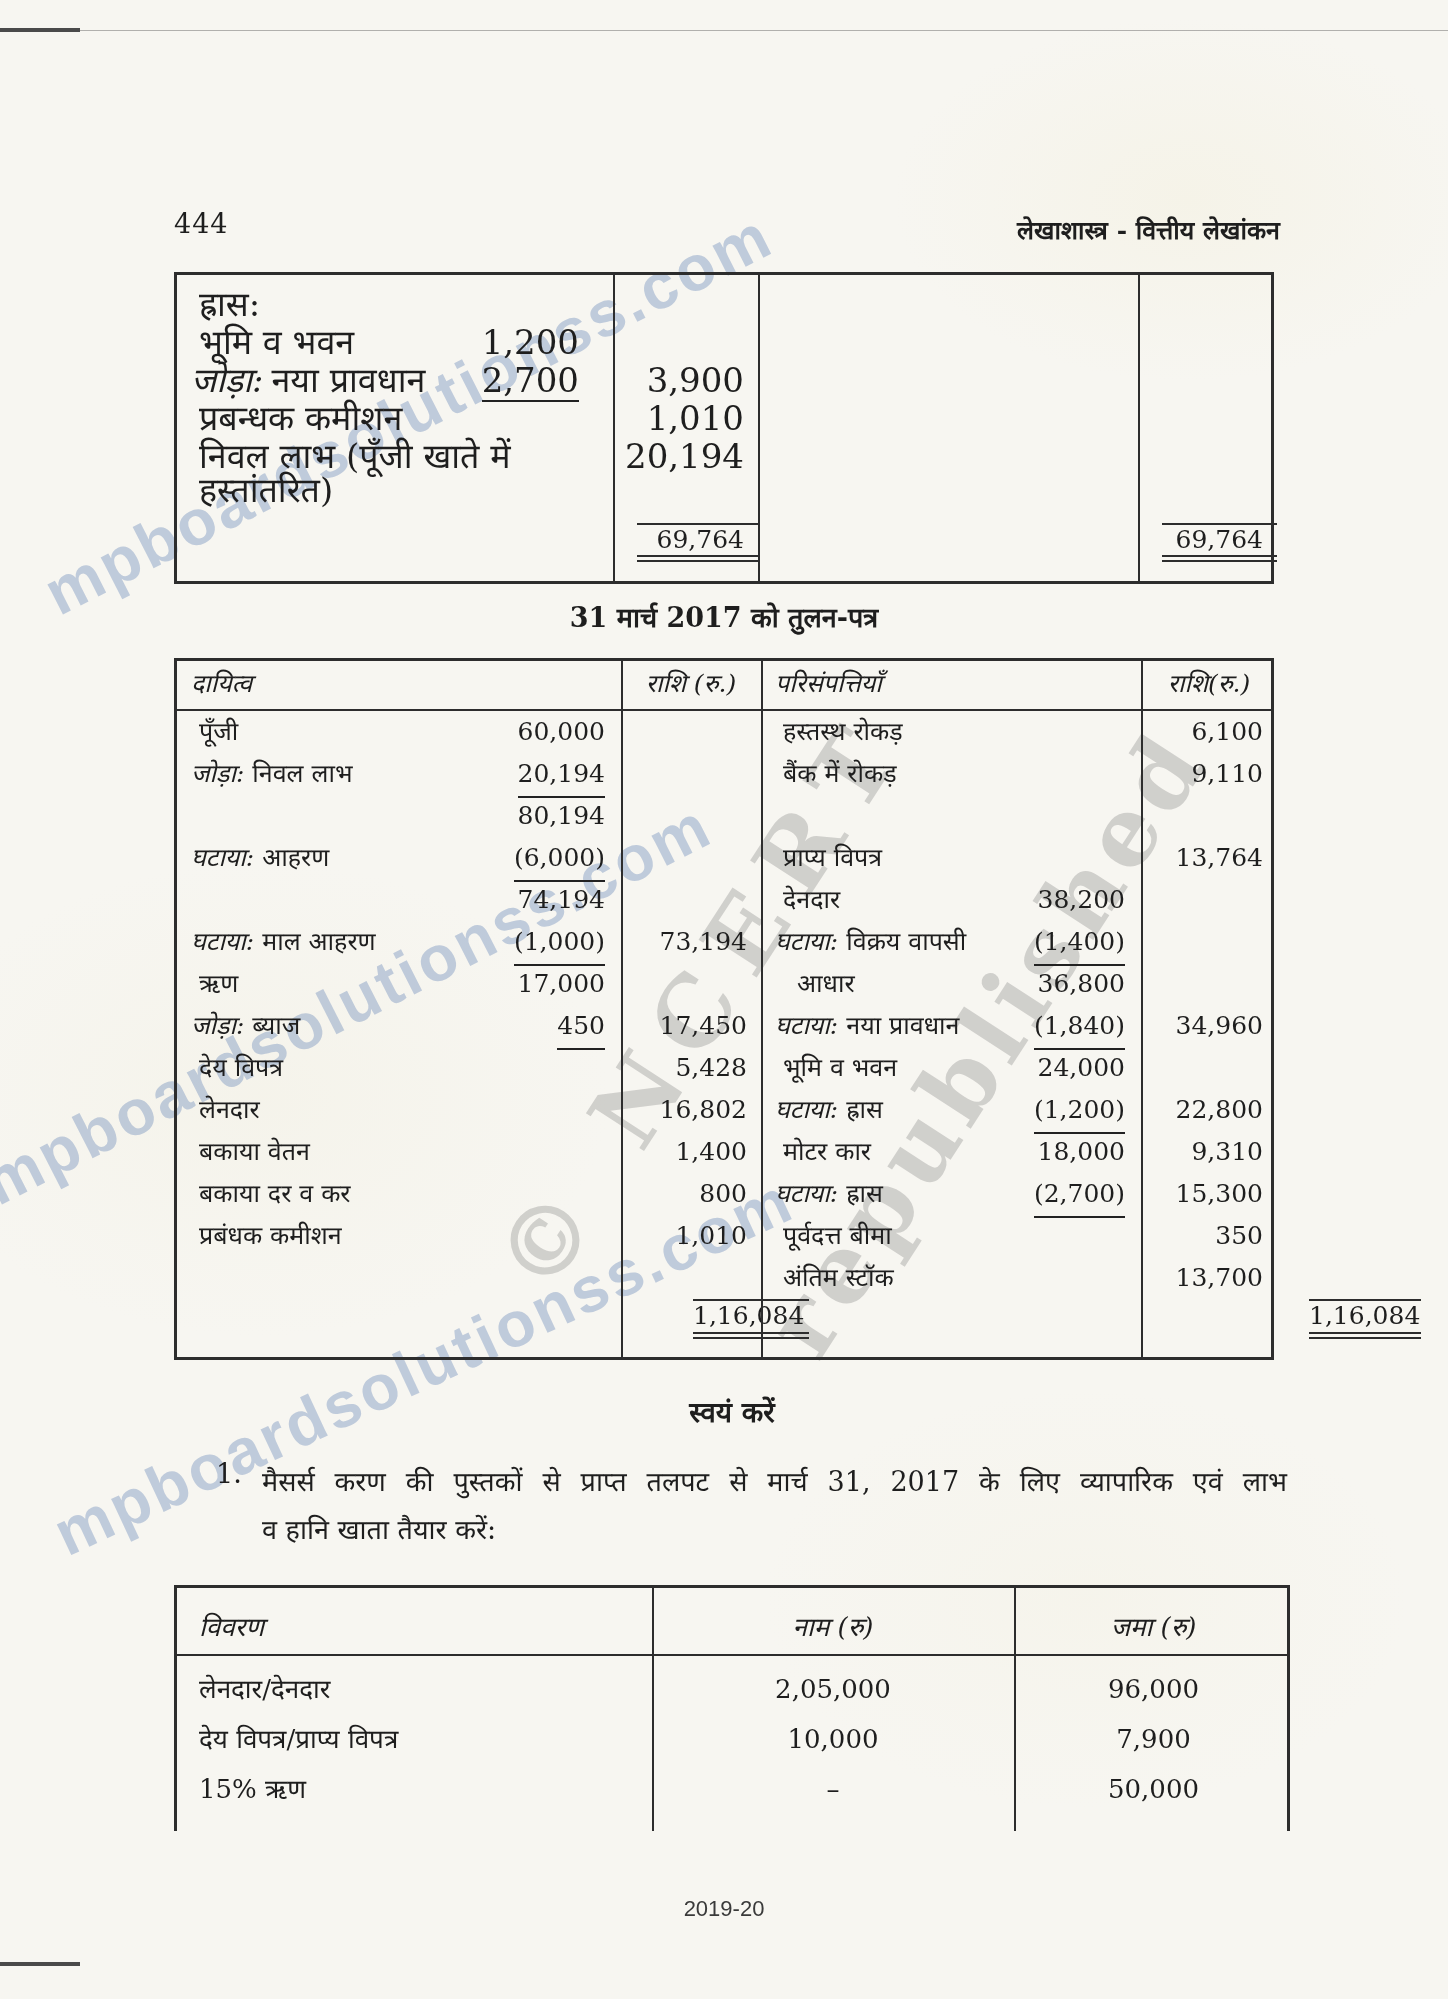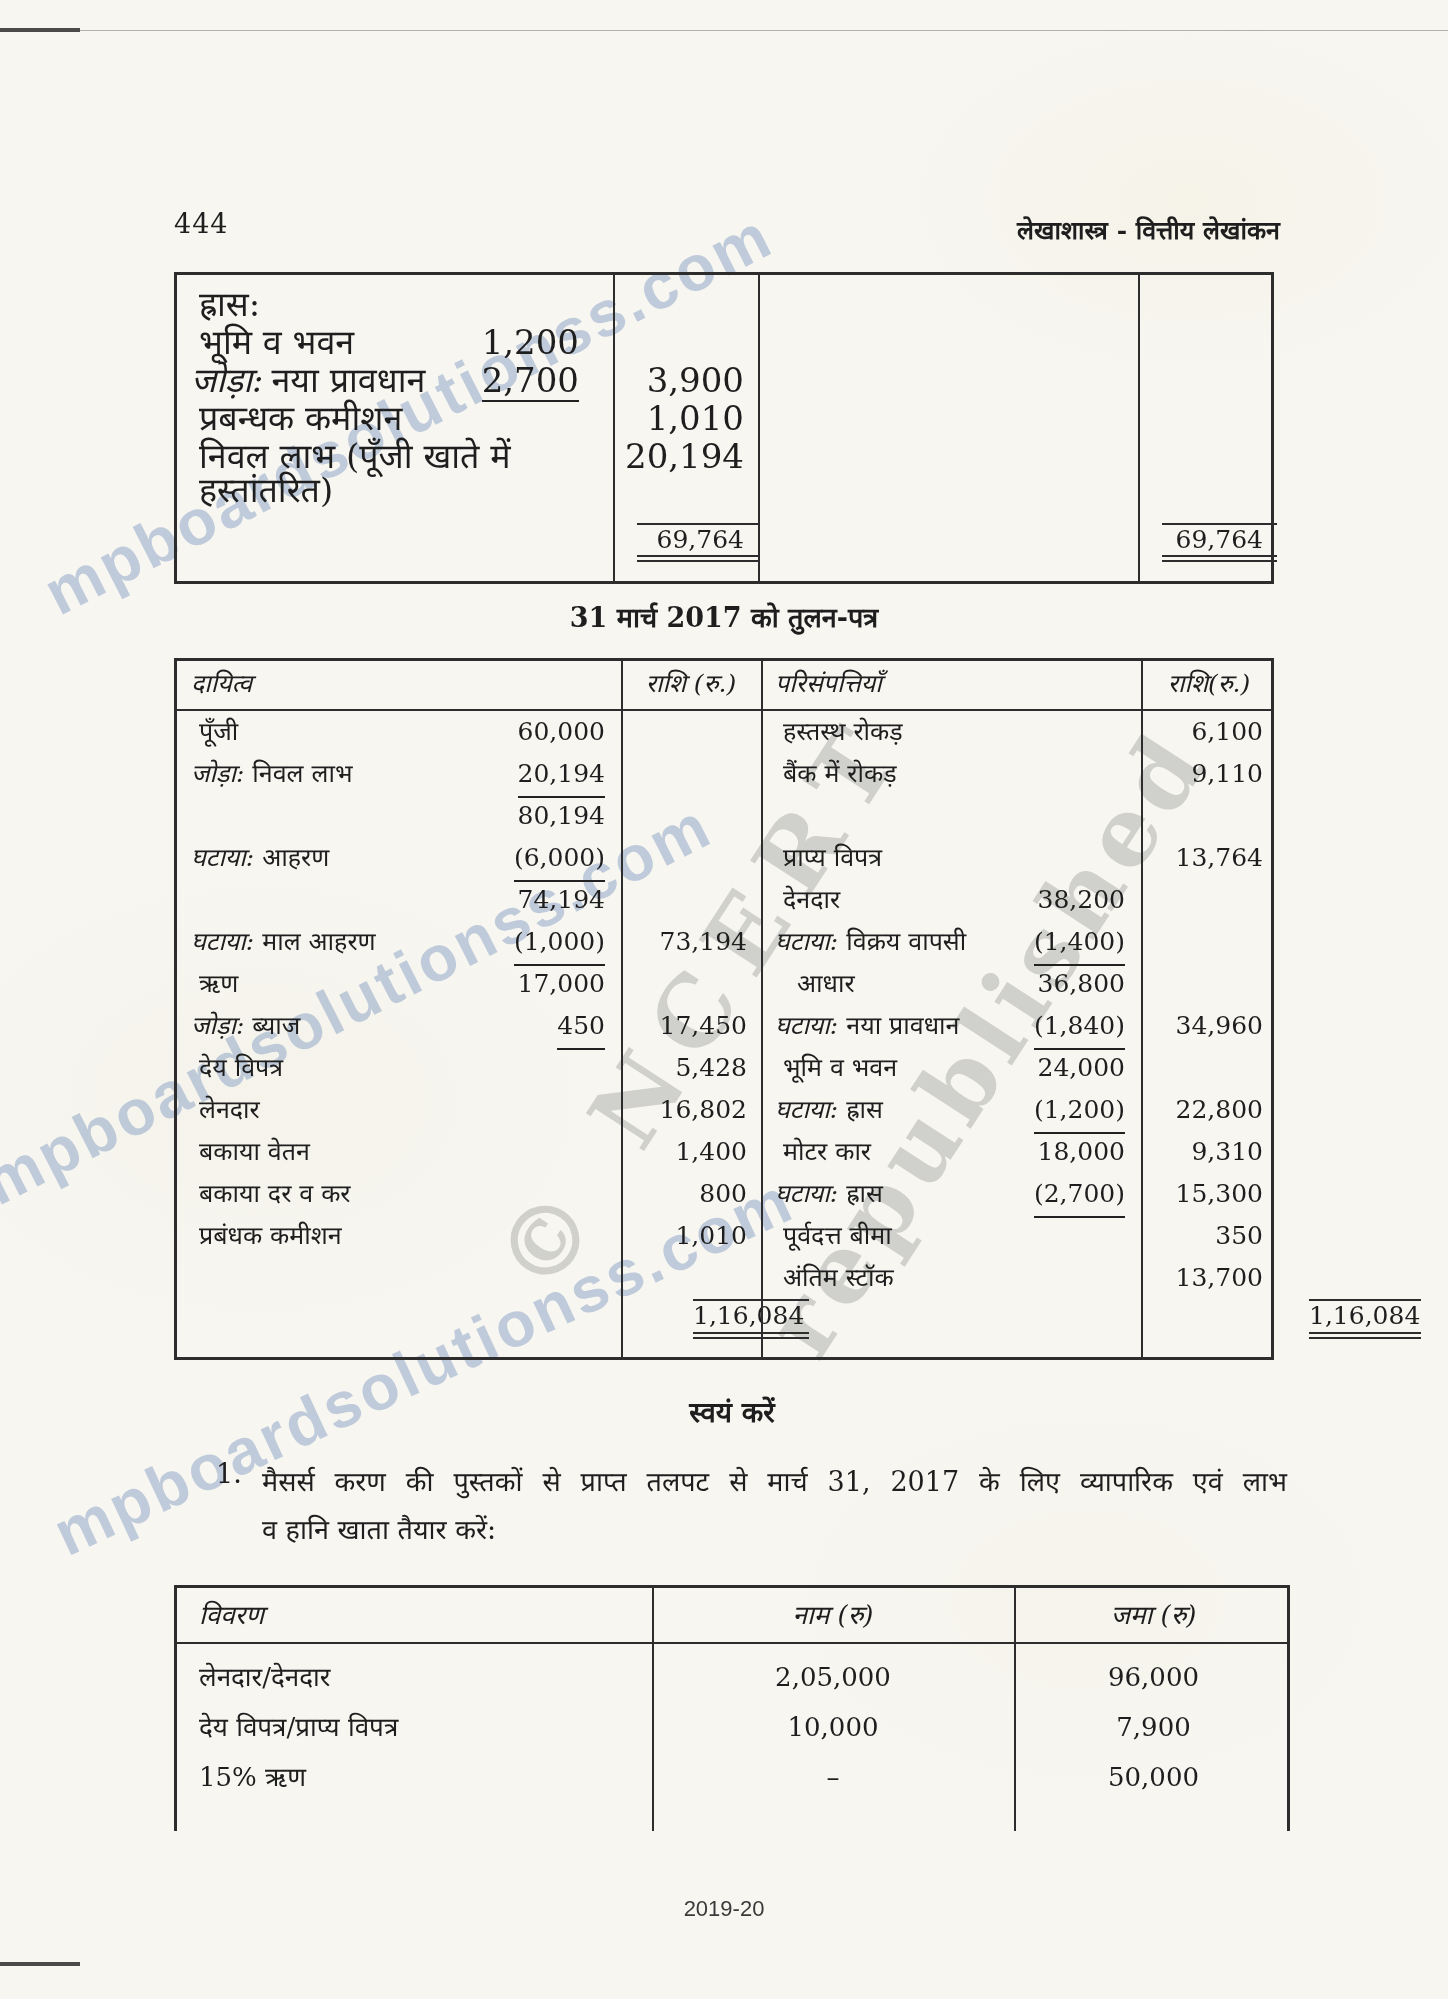--- a/index.html
+++ b/index.html
@@ -68,21 +68,21 @@
 
   .self-head{position:absolute;left:174px;top:1392px;width:1116px;text-align:center;
              font-size:28px;font-weight:bold;}
   .q-num{position:absolute;left:216px;top:1458px;font-size:27px;}
   .q-text{position:absolute;left:262px;top:1458px;width:1025px;font-size:27px;line-height:48px;}
   .q-line1{text-align:justify;text-align-last:justify;}
 
   
   .pr{left:174px;top:1585px;width:1116px;height:246px;border-bottom:none;}
   .pr .row{display:grid;grid-template-columns:475px 362px 279px;height:50px;line-height:50px;font-size:26px;}
-  .pr .head{height:54px;line-height:54px;border-bottom:2px solid #2d2d2d;font-style:italic;}
+  .pr .head{height:54px;line-height:54px;border-bottom:2px solid #2d2d2d;font-style:italic;margin-top:12px;}
   .pr .gap{height:8px;}
   .pr .desc{padding-left:22px;}
 
   .footer{position:absolute;left:0;top:1896px;width:100%;text-align:center;
           font-family:"Liberation Sans","DejaVu Sans",sans-serif;font-size:22px;color:#3a3a3a;}
 </style>
 </head>
 <body>
 
 <div class="page">

